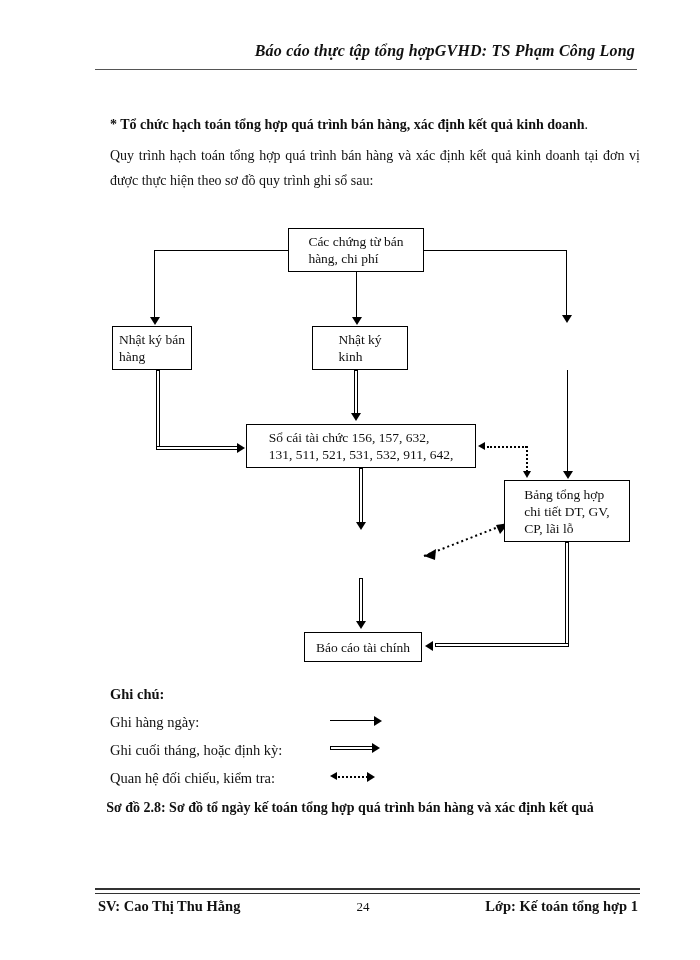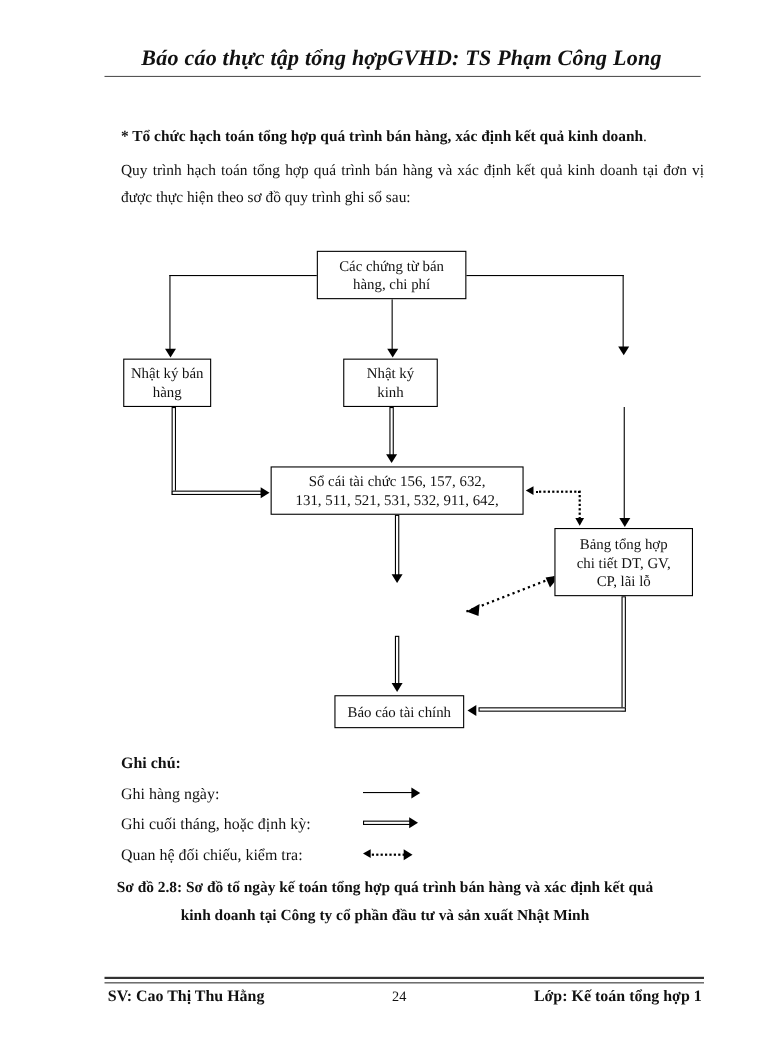--- a/index.html
+++ b/index.html
@@ -4,34 +4,34 @@
 <style>
   html,body{margin:0;padding:0;background:#fff;}
   body{
     width:700px;height:960px;position:relative;overflow:hidden;
     font-family:"Liberation Serif","DejaVu Serif",serif;
     color:#111;
   }
   .page{position:absolute;left:0;top:0;width:700px;height:960px;background:#fff;}
 
   
-  .hdr{position:absolute;left:95px;top:42px;width:540px;display:flex;justify-content:center;
-       font-style:italic;font-weight:bold;font-size:20px;letter-spacing:.2px;}
+  .hdr{position:absolute;left:95px;top:42px;width:540px;display:flex;justify-content:flex-end;
+       font-style:italic;font-weight:bold;font-size:16px;letter-spacing:.2px;}
   .hdr-rule{position:absolute;left:95px;top:69px;width:542px;height:0;border-top:1px solid #555;}
 
   
   .para{position:absolute;font-size:14px;line-height:25px;}
   .p1{left:110px;top:112px;width:520px;font-weight:bold;}
   .p1 .tail{font-weight:normal;}
   .p2{left:110px;top:143px;width:530px;text-align:justify;}
 
   
   .chart{position:absolute;left:0;top:0;width:700px;height:960px;}
   .box{position:absolute;border:1px solid #000;background:#fff;
-       display:flex;align-items:center;justify-content:center;text-align:center;
+       display:flex;align-items:center;justify-content:center;text-align:left;
        font-size:13.5px;line-height:17px;box-sizing:border-box;z-index:3;}
 
   
   .ln{position:absolute;background:#000;z-index:1;}
   .lnh{height:1px;}
   .lnv{width:1px;}
   
   .dbl{position:absolute;z-index:1;border:1px solid #000;box-sizing:border-box;background:#fff;}
   .dblh{height:4px;}
   .dblv{width:4px;}
@@ -87,21 +87,21 @@
       </div>
     </div>
 
     <div class="box" style="left:112px;top:326px;width:80px;height:44px;">
       <div>
         <div>Nhật ký bán</div>
         <div>hàng</div>
       </div>
     </div>
 
-    <div class="box" style="left:312px;top:326px;width:86px;height:44px;">
+    <div class="box" style="left:312px;top:326px;width:96px;height:44px;">
       <div>
         <div>Nhật ký</div>
         <div>kinh</div>
       </div>
     </div>
 
 
     <div class="box" style="left:246px;top:424px;width:230px;height:44px;">
       <div>
         <div>Sổ cái tài chức 156, 157, 632,</div>
@@ -181,21 +181,20 @@
 
   <div class="lg-row" style="left:110px;top:770px;">Quan hệ đối chiếu, kiểm tra:</div>
   <div class="lg-art" style="left:330px;top:769px;width:60px;">
     <div class="dot-h" style="left:8px;top:7px;width:30px;"></div>
     <div class="ah ah-ls" style="left:0;top:3px;"></div>
     <div class="ah ah-r" style="left:37px;top:3px;"></div>
   </div>
 
   <div class="caption">
     <div>Sơ đồ 2.8: Sơ đồ tổ ngày kế toán tổng hợp quá trình bán hàng và xác định kết quả</div>
-    <div>kinh doanh tại Công ty cổ phần đầu tư và sản xuất Nhật Minh</div>
   </div>
 
   <div class="ftr-rule1"></div>
   <div class="ftr-rule2"></div>
   <div class="ftr">
     <span>SV: Cao Thị Thu Hằng</span>
     <span class="pg">24</span>
     <span>Lớp: Kế toán tổng hợp 1</span>
   </div>
 

